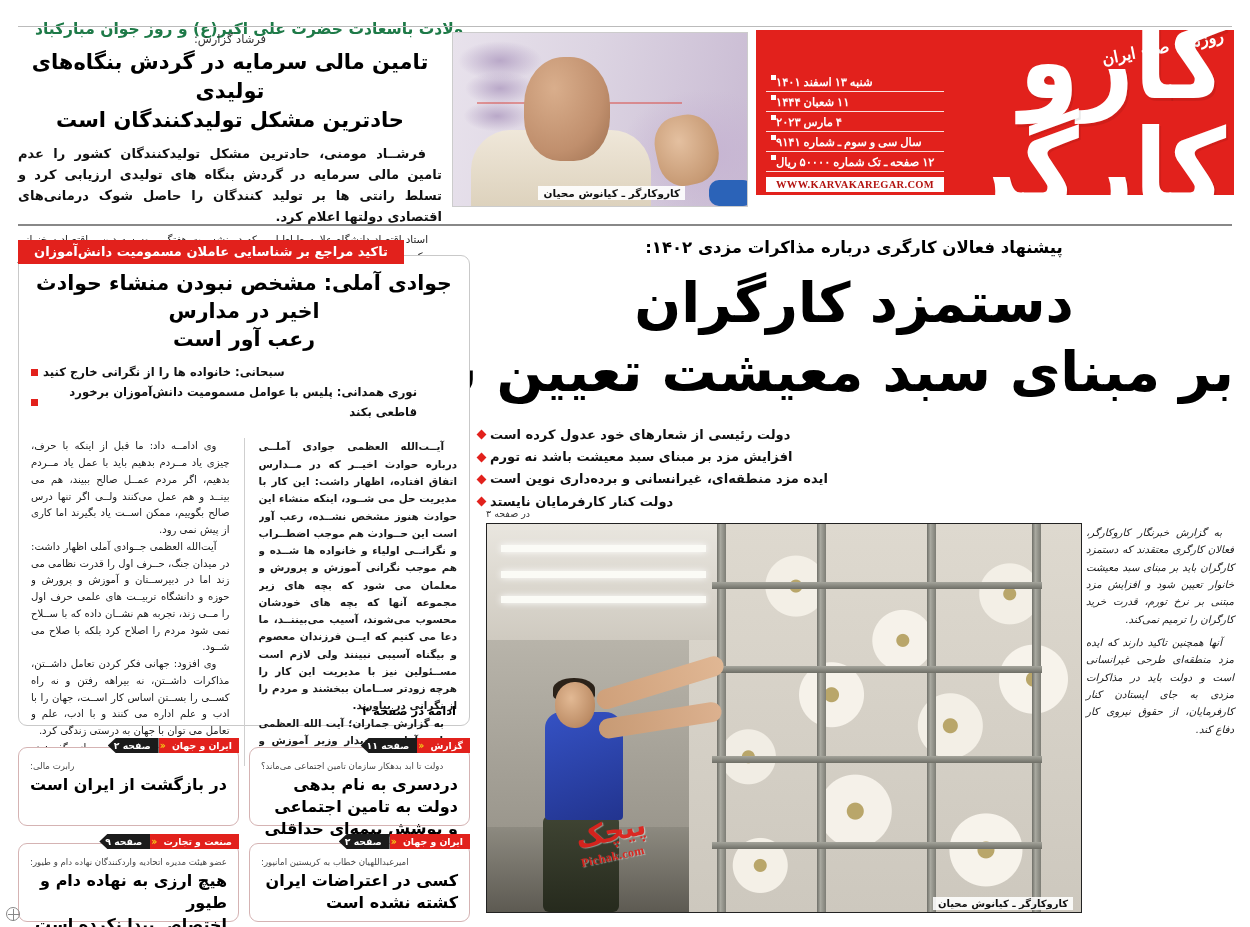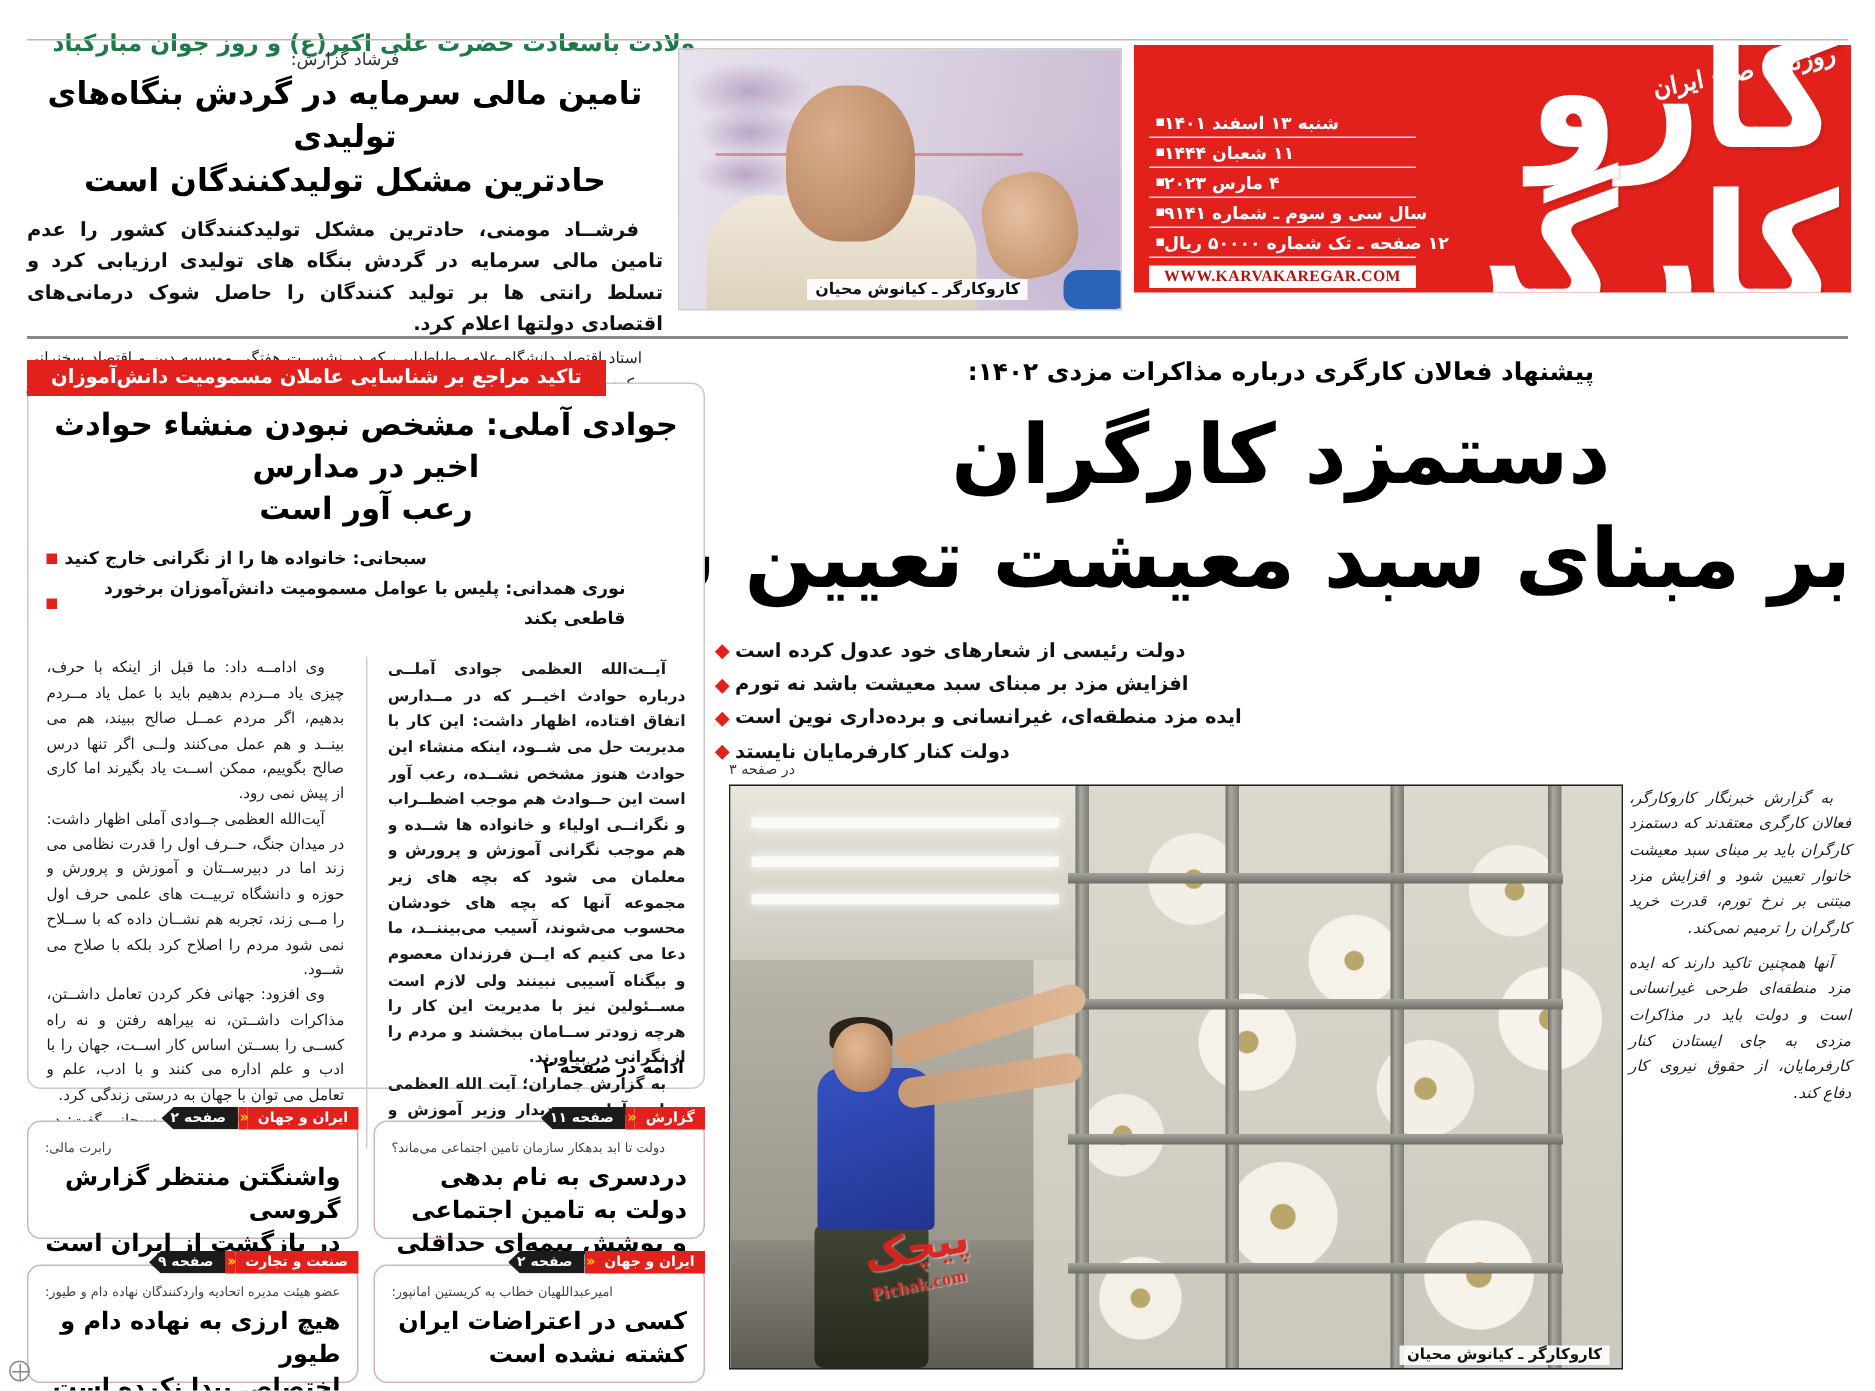--- a/index.html
+++ b/index.html
@@ -70,22 +70,23 @@
     width: 178px;
     text-align: right;
     color: #fff;
     direction: rtl;
   }
   .mi-row {
     font-size: 11.5px; font-weight: bold;
     padding: 2.5px 0 2.5px 0;
     border-bottom: 1px solid rgba(255,255,255,0.85);
     white-space: nowrap;
-    display: flex; align-items: center; justify-content: flex-start;
+    display: flex; justify-content: flex-start;
     flex-direction: row-reverse;
+    font-family: Liberation Serif, serif;
   }
   .mi-row:last-of-type { border-bottom: none; }
   .mi-bullet {
     display: inline-block; width: 5px; height: 5px;
     background: #fff; margin-left: 5px; flex: none;
   }
   .masthead-url {
     margin-top: 5px;
     background: #fff; color: #b3120f;
     font-size: 10.5px; font-weight: bold;
@@ -584,21 +585,20 @@
     <div class="nbox">
       <div class="nb-tagbar">
         <div class="nb-sec">ایران و جهان</div>
         <div class="nb-chev">‹‹</div>
         <div class="nb-page">صفحه ۲</div>
         <div class="nb-fill"></div>
       </div>
       <div class="nb-body">
         <div class="nb-kicker">رابرت مالی:</div>
         <div class="nb-title">
-          <div>واشنگتن منتظر گزارش گروسی</div>
           <div>در بازگشت از ایران است</div>
         </div>
       </div>
     </div>
 
     <div class="nbox">
       <div class="nb-tagbar">
         <div class="nb-sec">ایران و جهان</div>
         <div class="nb-chev">‹‹</div>
         <div class="nb-page">صفحه ۲</div>

